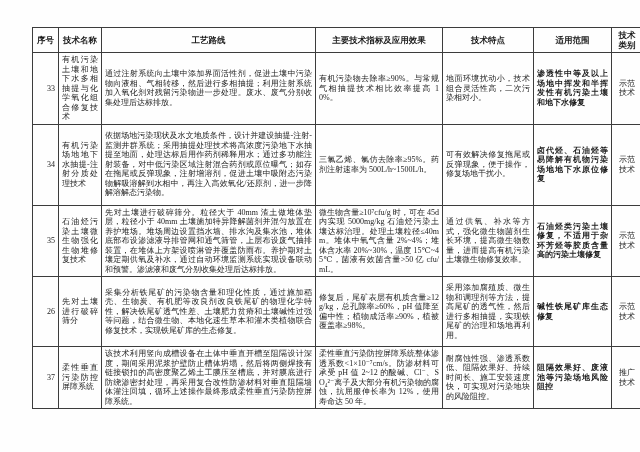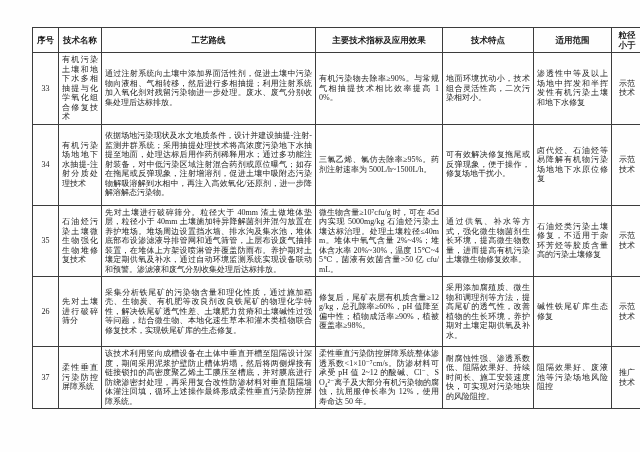--- a/index.html
+++ b/index.html
@@ -27,26 +27,26 @@
     overflow:hidden;
     word-break:break-all;
   }
   table.doc th{
     font-weight:bold;
     text-align:center;
     font-size:8.5px;
     line-height:10px;
     padding:2px 1px;
   }
-  td.c-no{text-align:center;}
+  td.c-no{text-align:right;}
   td.c-name{text-align:justify;padding:2px 4px;}
   td.c-proc{text-align:justify;}
   td.c-ind{text-align:justify;}
   td.c-feat{text-align:justify;}
-  td.c-scope{text-align:justify;}
+  td.c-scope{text-align:justify;font-weight:bold;}
   td.c-cat{text-align:center;}
   .w2{width:2em;margin:0 auto;text-align:center;}
   .footer{
     position:absolute;left:0;top:397px;width:640px;
     text-align:center;
     font-size:7.5px;color:#444;
     letter-spacing:1px;
   }
 </style>
 </head>
@@ -66,21 +66,21 @@
     </colgroup>
     <thead>
       <tr>
         <th>序号</th>
         <th>技术名称</th>
         <th>工艺路线</th>
         <th>主要技术指标及应用效果</th>
         <th>技术特点</th>
         <th>适用范围</th>
         <th>
-            <div class="w2">粒径小于</div>
+            <div class="w2">技术类别</div>
           </th>
       </tr>
     </thead>
     <tbody>
       <tr style="height:66px">
         <td class="c-no">33</td>
         <td class="c-name">有机污染土壤和地下水多相抽提与化学氧化组合修复技术</td>
         <td class="c-proc">通过注射系统向土壤中添加界面活性剂，促进土壤中污染物向液相、气相转移，然后进行多相抽提；利用注射系统加入氧化剂对残留污染物进一步处理。废水、废气分别收集处理后达标排放。</td>
         <td class="c-ind">有机污染物去除率≥90%。与常规气相抽提技术相比效率提高 10%。</td>
         <td class="c-feat">地面环境扰动小，技术组合灵活性高，二次污染相对小。</td>
@@ -109,21 +109,21 @@
         <td class="c-scope">石油烃类污染土壤修复，不适用于杂环芳烃等胶质含量高的污染土壤修复</td>
         <td class="c-cat">
             <div class="w2">示范技术</div>
           </td>
       </tr>
       <tr style="height:70px">
         <td class="c-no">26</td>
         <td class="c-name">先对土壤进行破碎筛分</td>
         <td class="c-proc">采集分析铁尾矿的污染物含量和理化性质，通过施加稻壳、生物炭、有机肥等改良剂改良铁尾矿的物理化学特性，解决铁尾矿透气性差、土壤肥力贫瘠和土壤碱性过强等问题，结合微生物、本地化速生草本和灌木类植物联合修复技术，实现铁尾矿库的生态修复。</td>
         <td class="c-ind">修复后，尾矿表层有机质含量≥12g/kg，总孔隙率≥60%，pH 值降至偏中性；植物成活率≥90%，植被覆盖率≥98%。</td>
-        <td class="c-feat">采用添加腐殖质、微生物和调理剂等方法，提高尾矿的透气性，改善植物的生长环境，养护期对土壤定期供氧及补水。</td>
+        <td class="c-feat">采用添加腐殖质、微生物和调理剂等方法，提高尾矿的透气性，然后进行多相抽提，实现铁尾矿的治理和场地再利用。</td>
         <td class="c-scope">碱性铁尾矿库生态修复</td>
         <td class="c-cat">
             <div class="w2">示范技术</div>
           </td>
       </tr>
       <tr style="height:56px">
         <td class="c-no">37</td>
         <td class="c-name">柔性垂直污染防控屏障系统</td>
         <td class="c-proc">该技术利用竖向成槽设备在土体中垂直开槽至阻隔设计深度，期间采用泥浆护壁防止槽体坍塌，然后将两侧焊接有链接锁扣的高密度聚乙烯土工膜压至槽底，并对膜底进行防绕渗密封处理，再采用复合改性防渗材料对垂直阻隔墙体灌注回填，循环上述操作最终形成柔性垂直污染防控屏障系统。</td>
         <td class="c-ind">柔性垂直污染防控屏障系统整体渗透系数&lt;1×10⁻⁷cm/s。防渗材料可承受 pH 值 2~12 的酸碱、Cl⁻、SO₄²⁻离子及大部分有机污染物的腐蚀，抗屈服伸长率为 12%，使用寿命达 50 年。</td>

